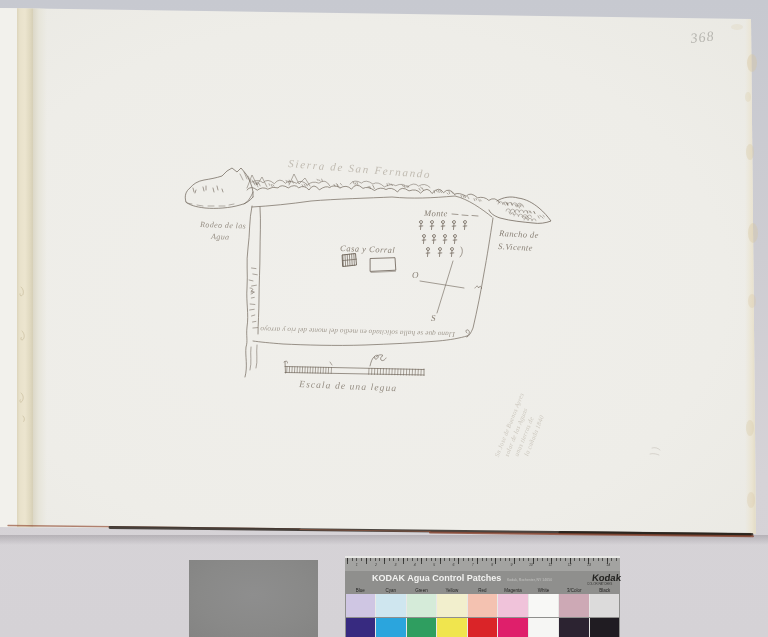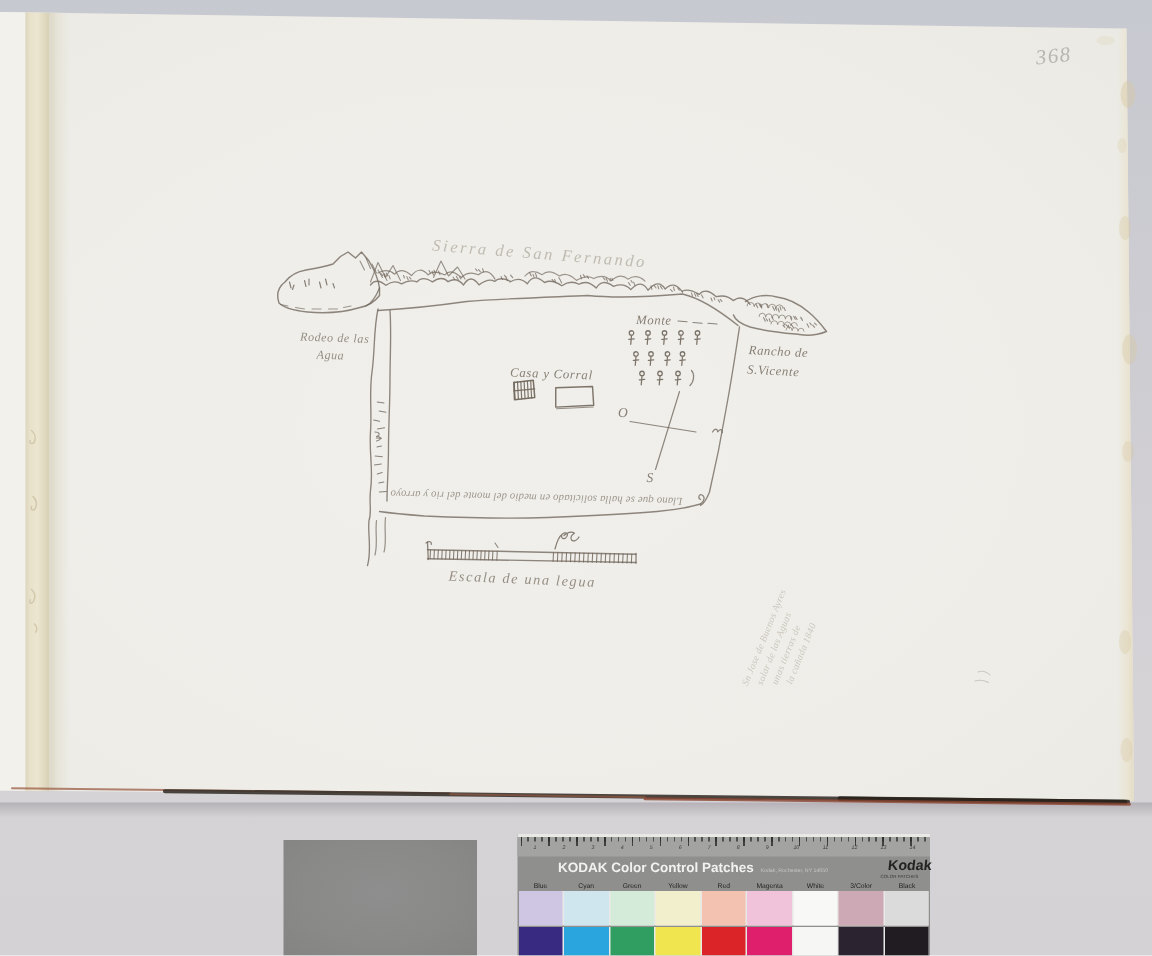--- a/index.html
+++ b/index.html
@@ -75,21 +75,21 @@
         <i>8</i>
         <i>9</i>
         <i>10</i>
         <i>11</i>
         <i>12</i>
         <i>13</i>
         <i>14</i>
       </div>
     </div>
 
-  <div class="ktitle">KODAK Color Control Patches</div>
+  <div class="ktitle">KODAK Agua Control Patches</div>
   <div class="ksub">Kodak, Rochester, NY 14650</div>
 
   <div class="klogo">Kodak</div>
   <div class="klogosub">COLOR PATCHES</div>
 
   <div class="klabels">
       <div>Blue</div>
       <div>Cyan</div>
       <div>Green</div>
       <div>Yellow</div>

